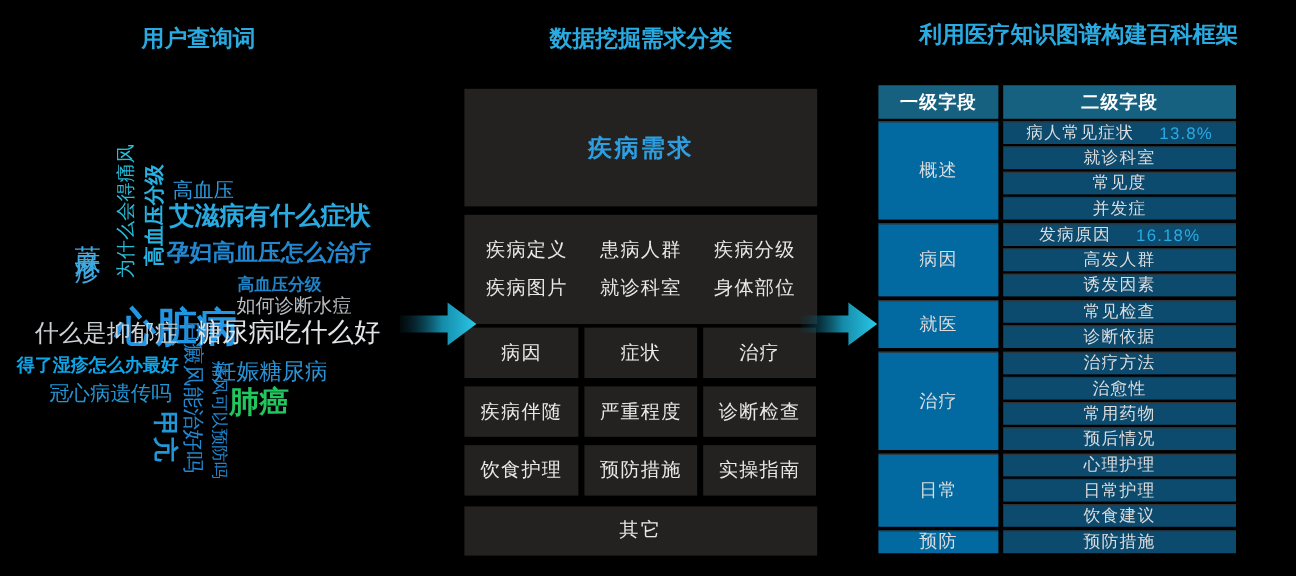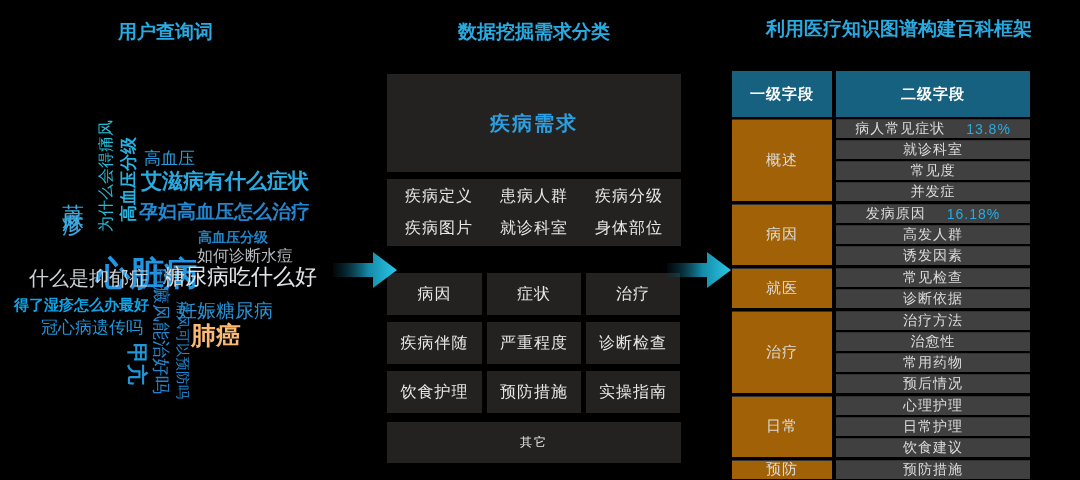--- a/index.html
+++ b/index.html
@@ -13,45 +13,45 @@
   
   .wc-word{position:absolute;white-space:nowrap;line-height:1;}
   .wc-vup{writing-mode:vertical-rl;text-orientation:upright;}
   .wc-rneg{transform:rotate(-90deg);transform-origin:0 0;}
   .wc-rpos{transform:rotate(90deg);transform-origin:0 0;}
 
   
   .mid-box{position:absolute;left:387px;width:294px;background:#232221;color:#e8e8e8;box-sizing:border-box;}
   #box-primary{top:74px;height:98px;display:flex;align-items:center;justify-content:center;
                color:#2d9fe0;font-size:20px;font-weight:bold;letter-spacing:2px;}
-  #box-subneeds{top:179px;height:67px;display:flex;flex-direction:column;align-items:center;
+  #box-subneeds{top:179px;height:91px;display:flex;flex-direction:column;align-items:center;
                 justify-content:center;gap:11px;font-size:16px;letter-spacing:1px;}
   .subline{display:flex;gap:27px;}
   #box-grid{position:absolute;left:387px;top:273px;width:294px;display:grid;
             grid-template-columns:95px 94px 94px;grid-auto-rows:42px;column-gap:5px;row-gap:7px;}
   .grid-cell{background:#232221;display:flex;align-items:center;justify-content:center;
              font-size:16px;color:#e8e8e8;letter-spacing:1px;}
   #box-other{top:422px;height:41px;display:flex;align-items:center;justify-content:center;
-             font-size:12px;letter-spacing:2px;}
+             font-size:16px;letter-spacing:2px;}
 
   
   .flow-arrow{position:absolute;width:66px;height:40px;}
   #arrow-1{left:333px;top:250px;}
   #arrow-2{left:667px;top:250px;}
 
   
   #kg-table{position:absolute;left:732px;top:71px;width:298px;}
-  .kg-header{display:grid;grid-template-columns:100px 194px;column-gap:4px;height:46px;margin-bottom:2px;}
+  .kg-header{display:grid;grid-template-columns:100px 194px;column-gap:4px;height:28px;margin-bottom:2px;}
   .kg-header-cell{background:#15617f;color:#fff;font-weight:bold;font-size:15px;letter-spacing:1px;
                   display:flex;align-items:center;justify-content:center;}
   .kg-group{display:grid;grid-template-columns:100px 194px;column-gap:4px;margin-bottom:3px;}
-  .kg-l1{background:#a16207;color:#dcdcdc;font-size:15px;letter-spacing:1px;
+  .kg-l1{background:#0369a1;color:#dcdcdc;font-size:15px;letter-spacing:1px;
          display:flex;align-items:center;justify-content:center;box-shadow:inset 0 1px 0 #323232;}
   .kg-rows{display:flex;flex-direction:column;gap:2px;}
-  .kg-row{background:#404040;height:19px;display:flex;align-items:center;justify-content:center;
+  .kg-row{background:#0c4a6e;height:19px;display:flex;align-items:center;justify-content:center;
           color:#dcdcdc;font-size:14px;gap:21px;letter-spacing:1px;box-shadow:inset 0 1px 0 #323232;}
   .kg-pct{color:#29abe2;}
 </style>
 </head>
 <body>
 
 <div id="stage">
 
   <div class="title" id="title-left">用户查询词</div>
   <div class="title" id="title-mid">数据挖掘需求分类</div>
@@ -67,21 +67,21 @@
       <span class="wc-word wc-h" style="left: 96px; top: 228px; font-size: 34px; font-weight: 700; color: rgb(33, 150, 227); letter-spacing: 0px; margin-top: 28px;">心脏病</span>
       <span class="wc-word wc-h" style="left: 198px; top: 230px; font-size: 14px; font-weight: 700; color: rgb(32, 131, 198); letter-spacing: 0px;">高血压分级</span>
       <span class="wc-word wc-h" style="left: 197px; top: 248px; font-size: 16px; font-weight: 400; color: rgb(185, 189, 193); letter-spacing: 0px;">如何诊断水痘</span>
       <span class="wc-word wc-h" style="left: 29px; top: 268px; font-size: 20px; font-weight: 400; color: rgb(205, 209, 213); letter-spacing: 0px;">什么是抑郁症</span>
       <span class="wc-word wc-h" style="left: 163px; top: 266px; font-size: 22px; font-weight: 500; color: rgb(226, 229, 232); letter-spacing: 0px;">糖尿病吃什么好</span>
       <span class="wc-word wc-rpos" style="left: 170px; top: 268px; font-size: 18px; font-weight: 400; color: rgb(35, 135, 207); letter-spacing: 0px;">白癜风能治好吗</span>
       <span class="wc-word wc-h" style="left: 14px; top: 297px; font-size: 15px; font-weight: 800; color: #0ea5e9; letter-spacing: 0px;">得了湿疹怎么办最好</span>
       <span class="wc-word wc-h" style="left: 41px; top: 319px; font-size: 17px; font-weight: 400; color: rgb(33, 150, 216); letter-spacing: 0px; text-align: right;">冠心病遗传吗</span>
       <span class="wc-word wc-h" style="left: 178px; top: 301px; font-size: 19px; font-weight: 400; color: rgb(42, 147, 214); letter-spacing: 0px;">妊娠糖尿病</span>
       <span class="wc-word wc-rpos" style="left: 190px; top: 301px; font-size: 14px; font-weight: 400; color: rgb(35, 135, 207); letter-spacing: 0px;">痛风可以预防吗</span>
-      <span class="wc-word wc-h" style="left: 191px; top: 323px; font-size: 25px; font-weight: 700; color: #fdba74; letter-spacing: 0px;">肺癌</span>
+      <span class="wc-word wc-h" style="left: 191px; top: 323px; font-size: 25px; font-weight: 700; color: #22c55e; letter-spacing: 0px;">肺癌</span>
       <span class="wc-word wc-rpos" style="left: 148px; top: 343px; font-size: 21px; font-weight: 700; color: rgb(33, 150, 216); letter-spacing: 0px;">甲亢</span>
     </div>
 
   <div class="mid-box" id="box-primary">疾病需求</div>
   <div class="mid-box" id="box-subneeds">
       <div class="subline">
         <div class="">疾病定义</div>
         <div class="">患病人群</div>
         <div class="">疾病分级</div>
       </div>

